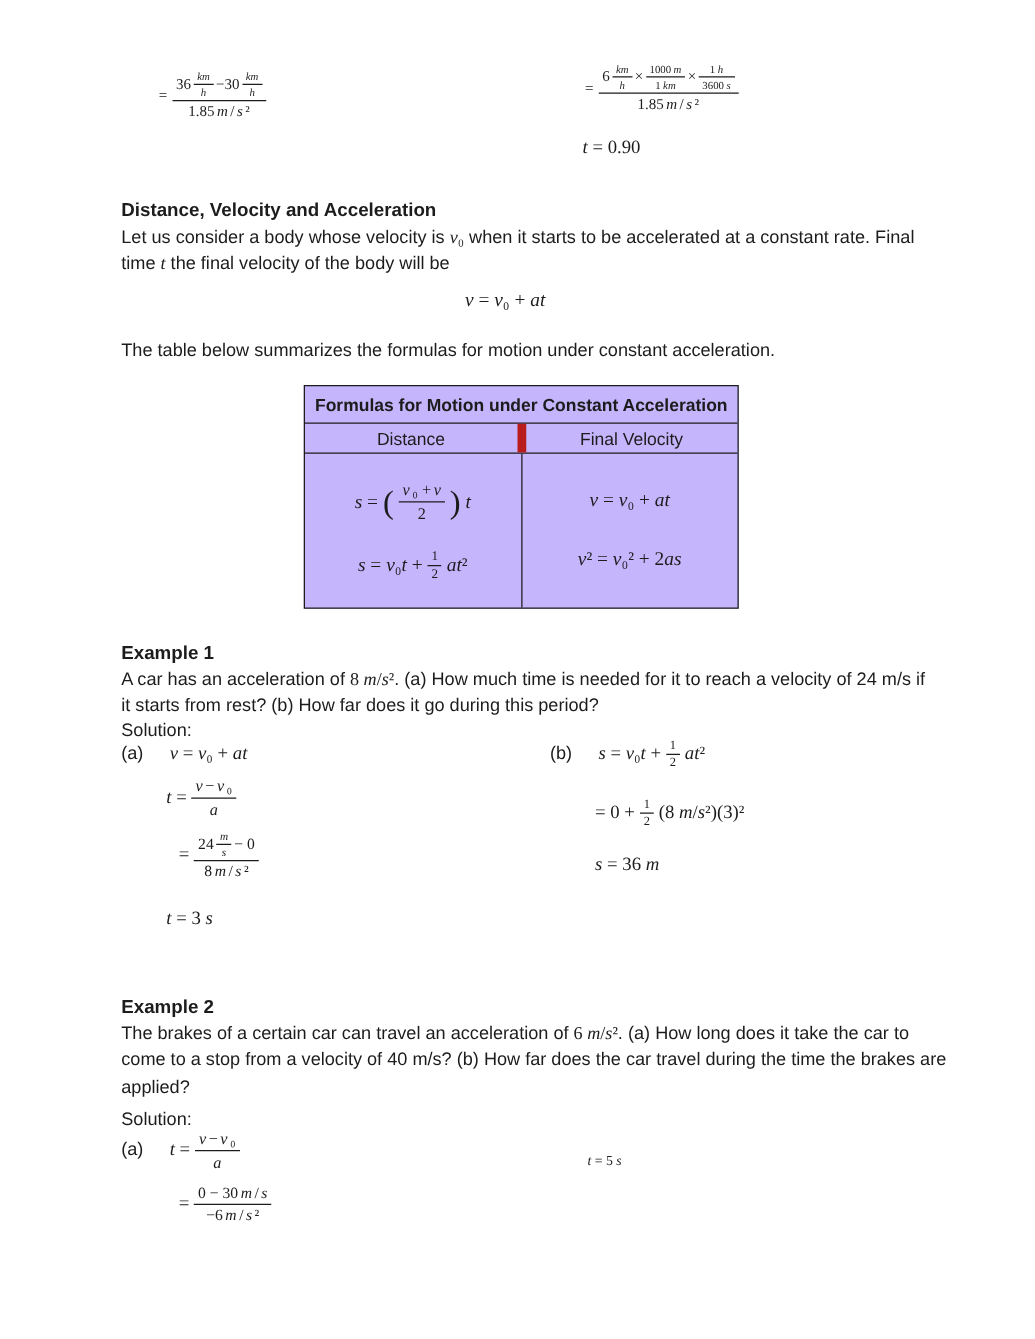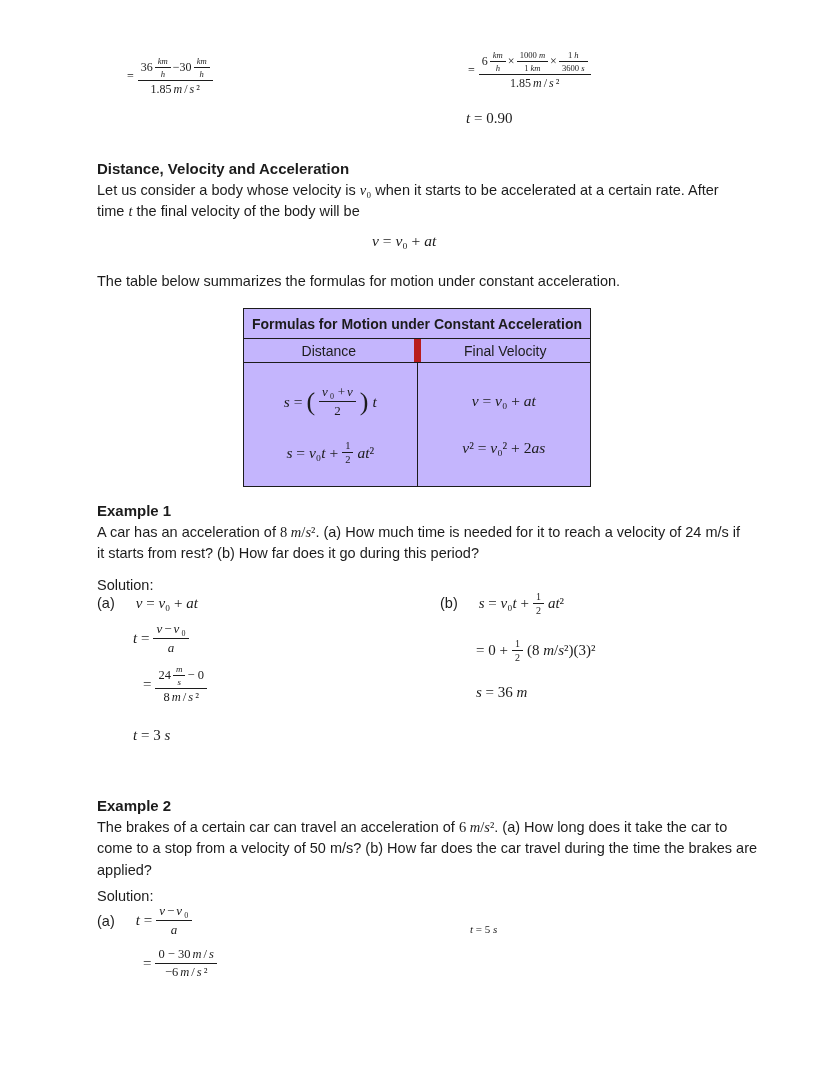--- a/index.html
+++ b/index.html
@@ -82,21 +82,21 @@
           </span>
       </span>
       <span class="fd">1.85 <i>m</i>/<i>s</i>²</span>
     </span>
   </div>
 
   <div class="abs math" style="left:466px;top:110px;font-size:15px;"><i>t</i> = 0.90</div>
 
   <div class="abs para" style="left:97px;top:158px;">
     <div class="bold" style="font-size:15px;">Distance, Velocity and Acceleration</div>
-    <div><span>Let us consider a body whose velocity is </span><span class="math"><i>v</i>₀</span><span> when it starts to be accelerated at a certain rate.  After</span></div>
+    <div><span>Let us consider a body whose velocity is </span><span class="math"><i>v</i>₀</span><span> when it starts to be accelerated at a constant rate.  Final</span></div>
     <div><span>time </span><span class="math"><i>t</i></span><span> the final velocity of the body will be</span></div>
   </div>
 
   <div class="abs math" style="left:372px;top:232px;font-size:15.5px;"><i>v</i> = <i>v</i>₀ + <i>at</i></div>
 
   <div class="abs para" style="left:97px;top:271px;">The table below summarizes the formulas for motion under constant acceleration.</div>
 
   <div class="ftable" style="left:243px;top:308px;width:346px;height:177px;">
     <div class="ft-title">Formulas for Motion under Constant Acceleration</div>
     <div class="ft-head">
@@ -124,21 +124,21 @@
           <span><i>at</i>²</span>
         </span>
       </div>
       <div class="ft-c">
         <span class="math" style="font-size:15.5px;"><i>v</i> = <i>v</i>₀ + <i>at</i></span>
         <span class="math" style="font-size:15.5px;"><i>v</i>² = <i>v</i>₀² + 2<i>as</i></span>
       </div>
     </div>
   </div>
 
-  <div class="abs para" style="left:97px;top:500px;">
+  <div class="abs para" style="left:97px;top:512px;">
     <div class="bold" style="font-size:15px;">Example 1</div>
     <div><span>A car has an acceleration of </span><span class="math">8 <i>m</i>/<i>s</i>²</span><span>.  (a) How much time is needed for it to reach a velocity of 24 m/s if</span></div>
     <div>it starts from rest?   (b) How far does it go during this period?</div>
   </div>
 
   <div class="abs para" style="left:97px;top:575px;">Solution:</div>
 
   <div class="abs" style="left:97px;top:595px;font-size:14.5px;text-align:center;">
     <span>(a)</span>
     <span class="math" style="margin-left:17px;font-size:15px;"><i>v</i> = <i>v</i>₀ + <i>at</i></span>
@@ -194,21 +194,21 @@
     </span>
   </div>
 
   <div class="abs math" style="left:476px;top:684px;font-size:15px;"><i>s</i> = 36 <i>m</i></div>
 
   <div class="abs math" style="left:133px;top:727px;font-size:15px;"><i>t</i> = 3 <i>s</i></div>
 
   <div class="abs para" style="left:97px;top:795px;">
     <div class="bold" style="font-size:15px;">Example 2</div>
     <div><span>The brakes of a certain car can travel an acceleration of </span><span class="math">6 <i>m</i>/<i>s</i>²</span><span>.  (a) How long does it take the car to</span></div>
-    <div>come to a stop from a velocity of 50 m/s?   (b) How far does the car travel during the time the brakes are</div>
+    <div>come to a stop from a velocity of 40 m/s?   (b) How far does the car travel during the time the brakes are</div>
     <div>applied?</div>
   </div>
 
   <div class="abs para" style="left:97px;top:886px;">Solution:</div>
 
   <div class="abs" style="left:97px;top:903px;font-size:14.5px;">
     <span style="vertical-align:middle;">(a)</span>
     <span class="eqrow math" style="margin-left:17px;font-size:15px;">
       <span><i>t</i> =</span>
       <span class="frac" style="font-size:13px;">

